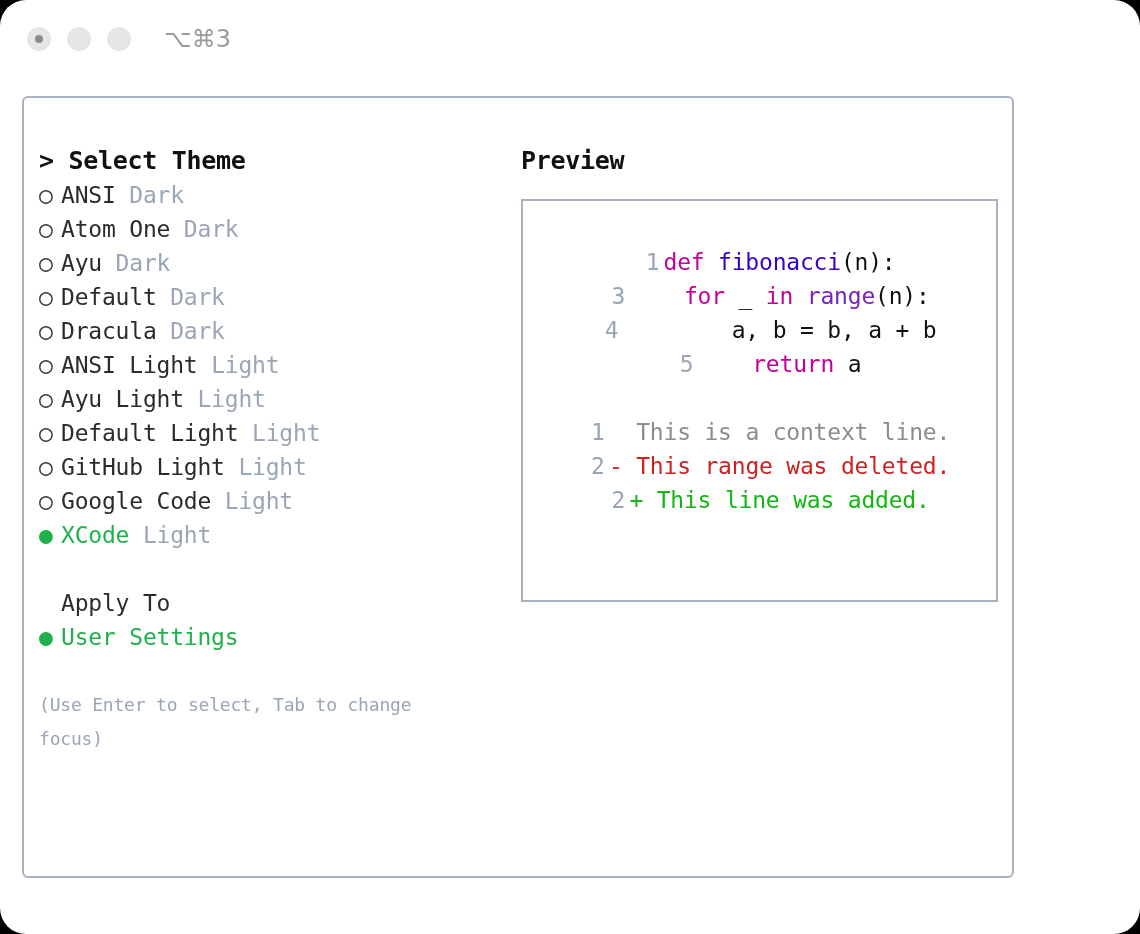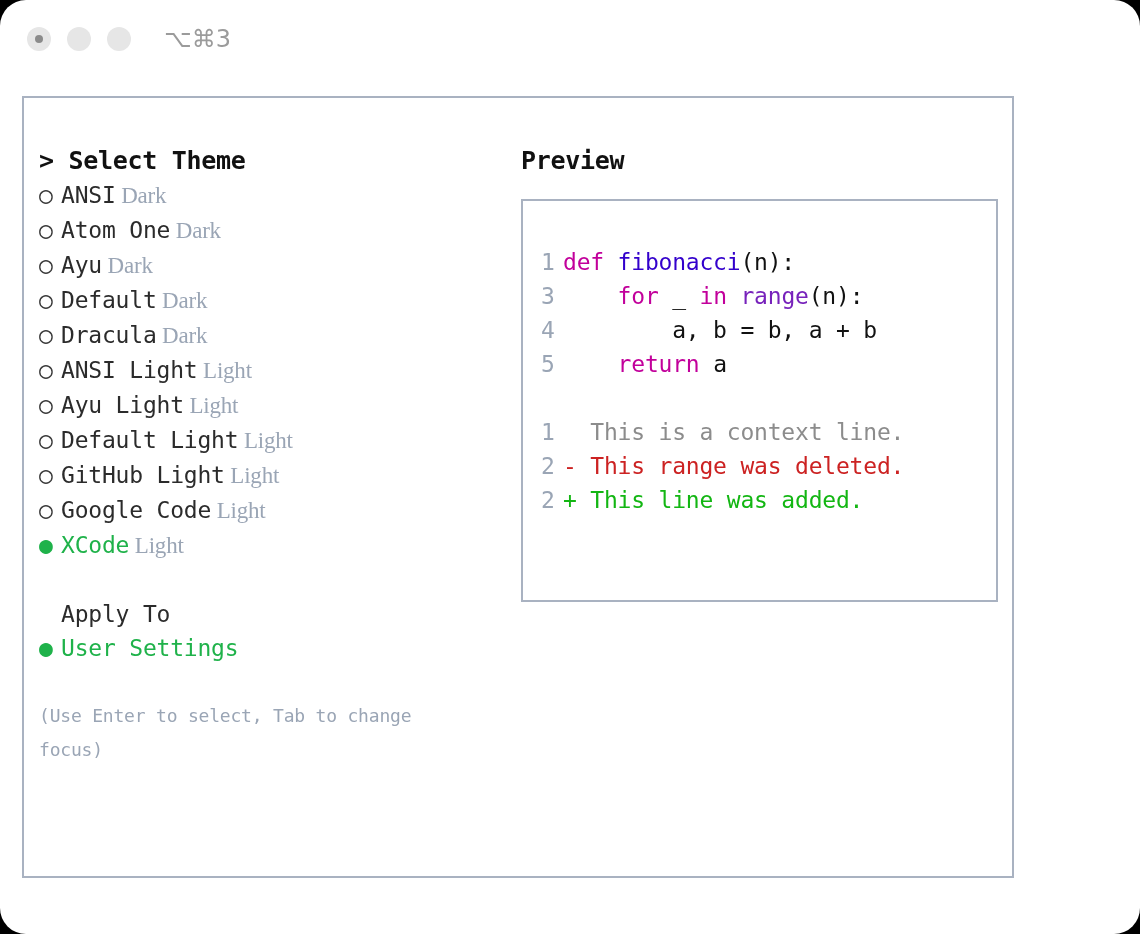--- a/index.html
+++ b/index.html
@@ -63,21 +63,21 @@
   }
 
   
   .panel {
     position: absolute;
     left: 22px;
     top: 96px;
     width: 992px;
     height: 782px;
     border: 2px solid #a9b2c1;
-    border-radius: 0;
+    border-radius: 6px;
     box-sizing: border-box;
     background: #ffffff;
   }
 
   .cols {
     position: absolute;
     left: 0; top: 0;
     width: 100%;
     height: 100%;
   }
@@ -116,21 +116,20 @@
     width: 22px;
     color: #3b3b3b;
   }
   .marker.sel {
     color: #1fb24a;
   }
   .theme-name { color: #2b2b2b; }
   .theme-row.selected .theme-name { color: #1fb24a; }
   .theme-kind {
     color: #9aa5b5;
-    font-family: Liberation Serif, serif;
   }
 
   .apply-head {
     font-size: 23px;
     line-height: 34px;
     color: #2b2b2b;
     white-space: pre;
     margin-top: 34px;
     padding-left: 22px;
     letter-spacing: -0.2px;
@@ -153,20 +152,21 @@
     letter-spacing: -0.3px;
   }
   .preview-box {
     margin-top: 21px;
     width: 477px;
     height: 403px;
     border: 2px solid #a9b2c1;
     box-sizing: border-box;
     background: #ffffff;
     padding: 44px 0 0 18px;
+    text-align: center;
   }
   .code-line {
     font-size: 23px;
     line-height: 34px;
     white-space: pre;
     letter-spacing: -0.2px;
   }
   .ln {
     color: #9aa5b5;
     display: inline-block;

